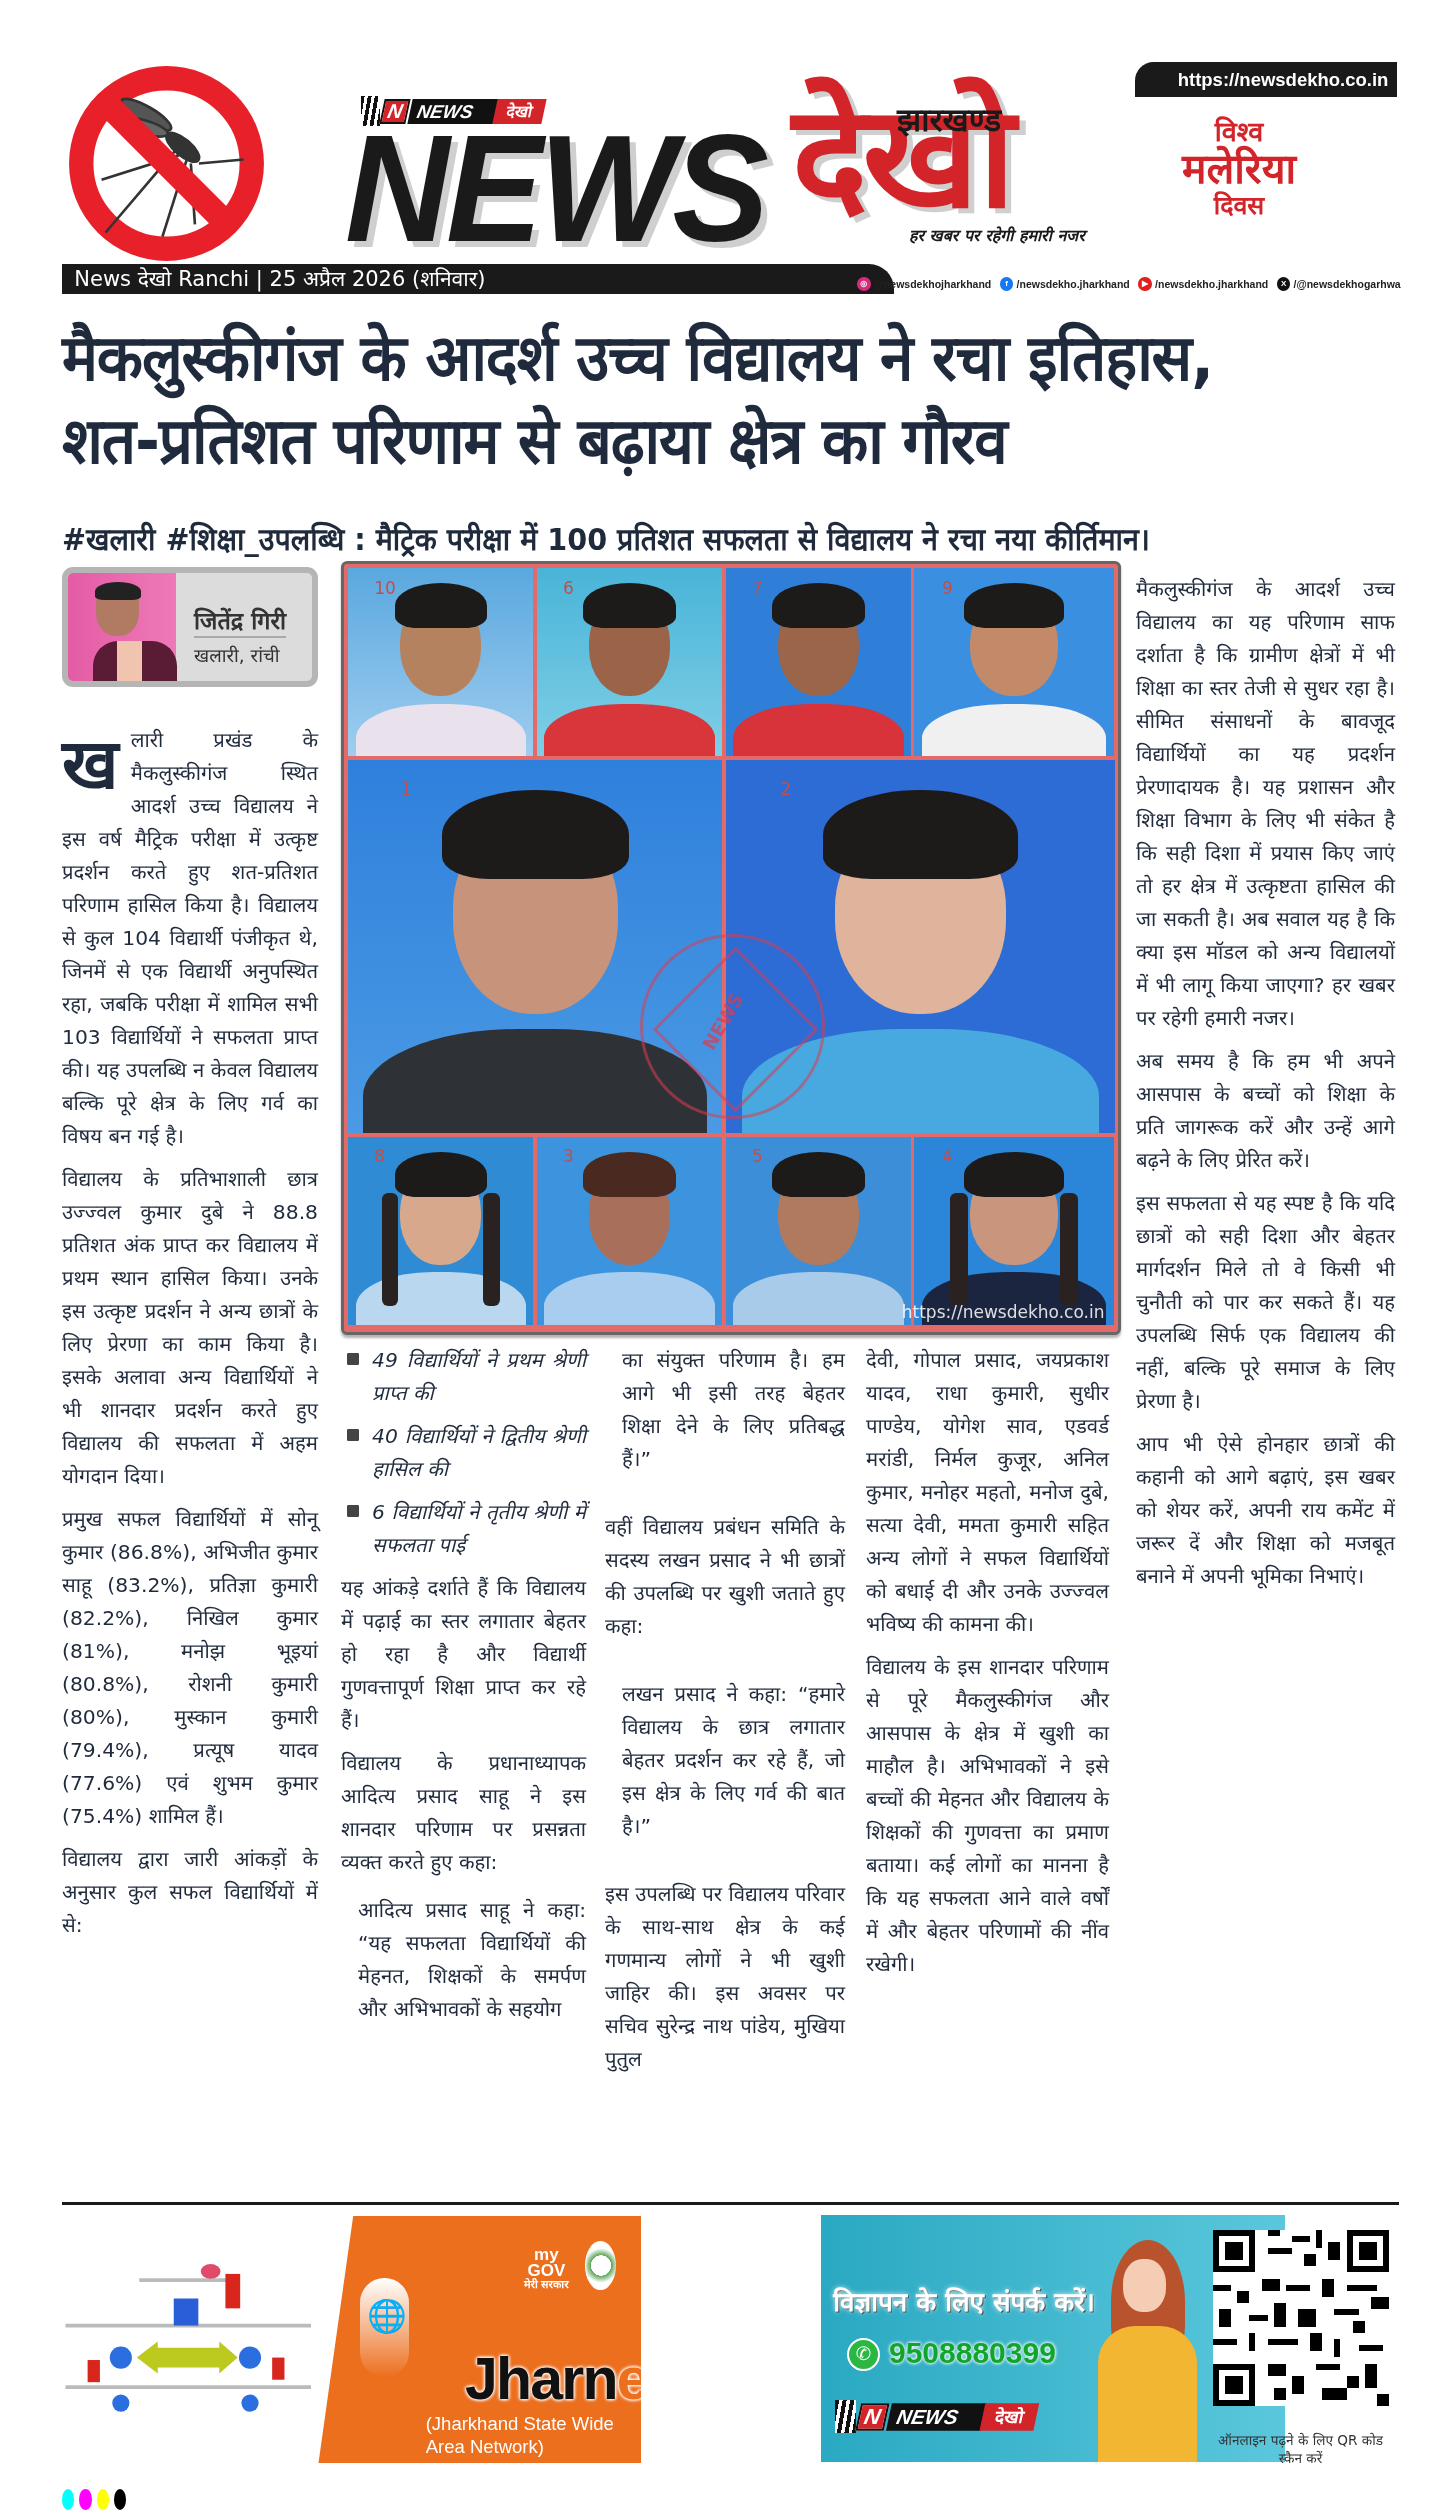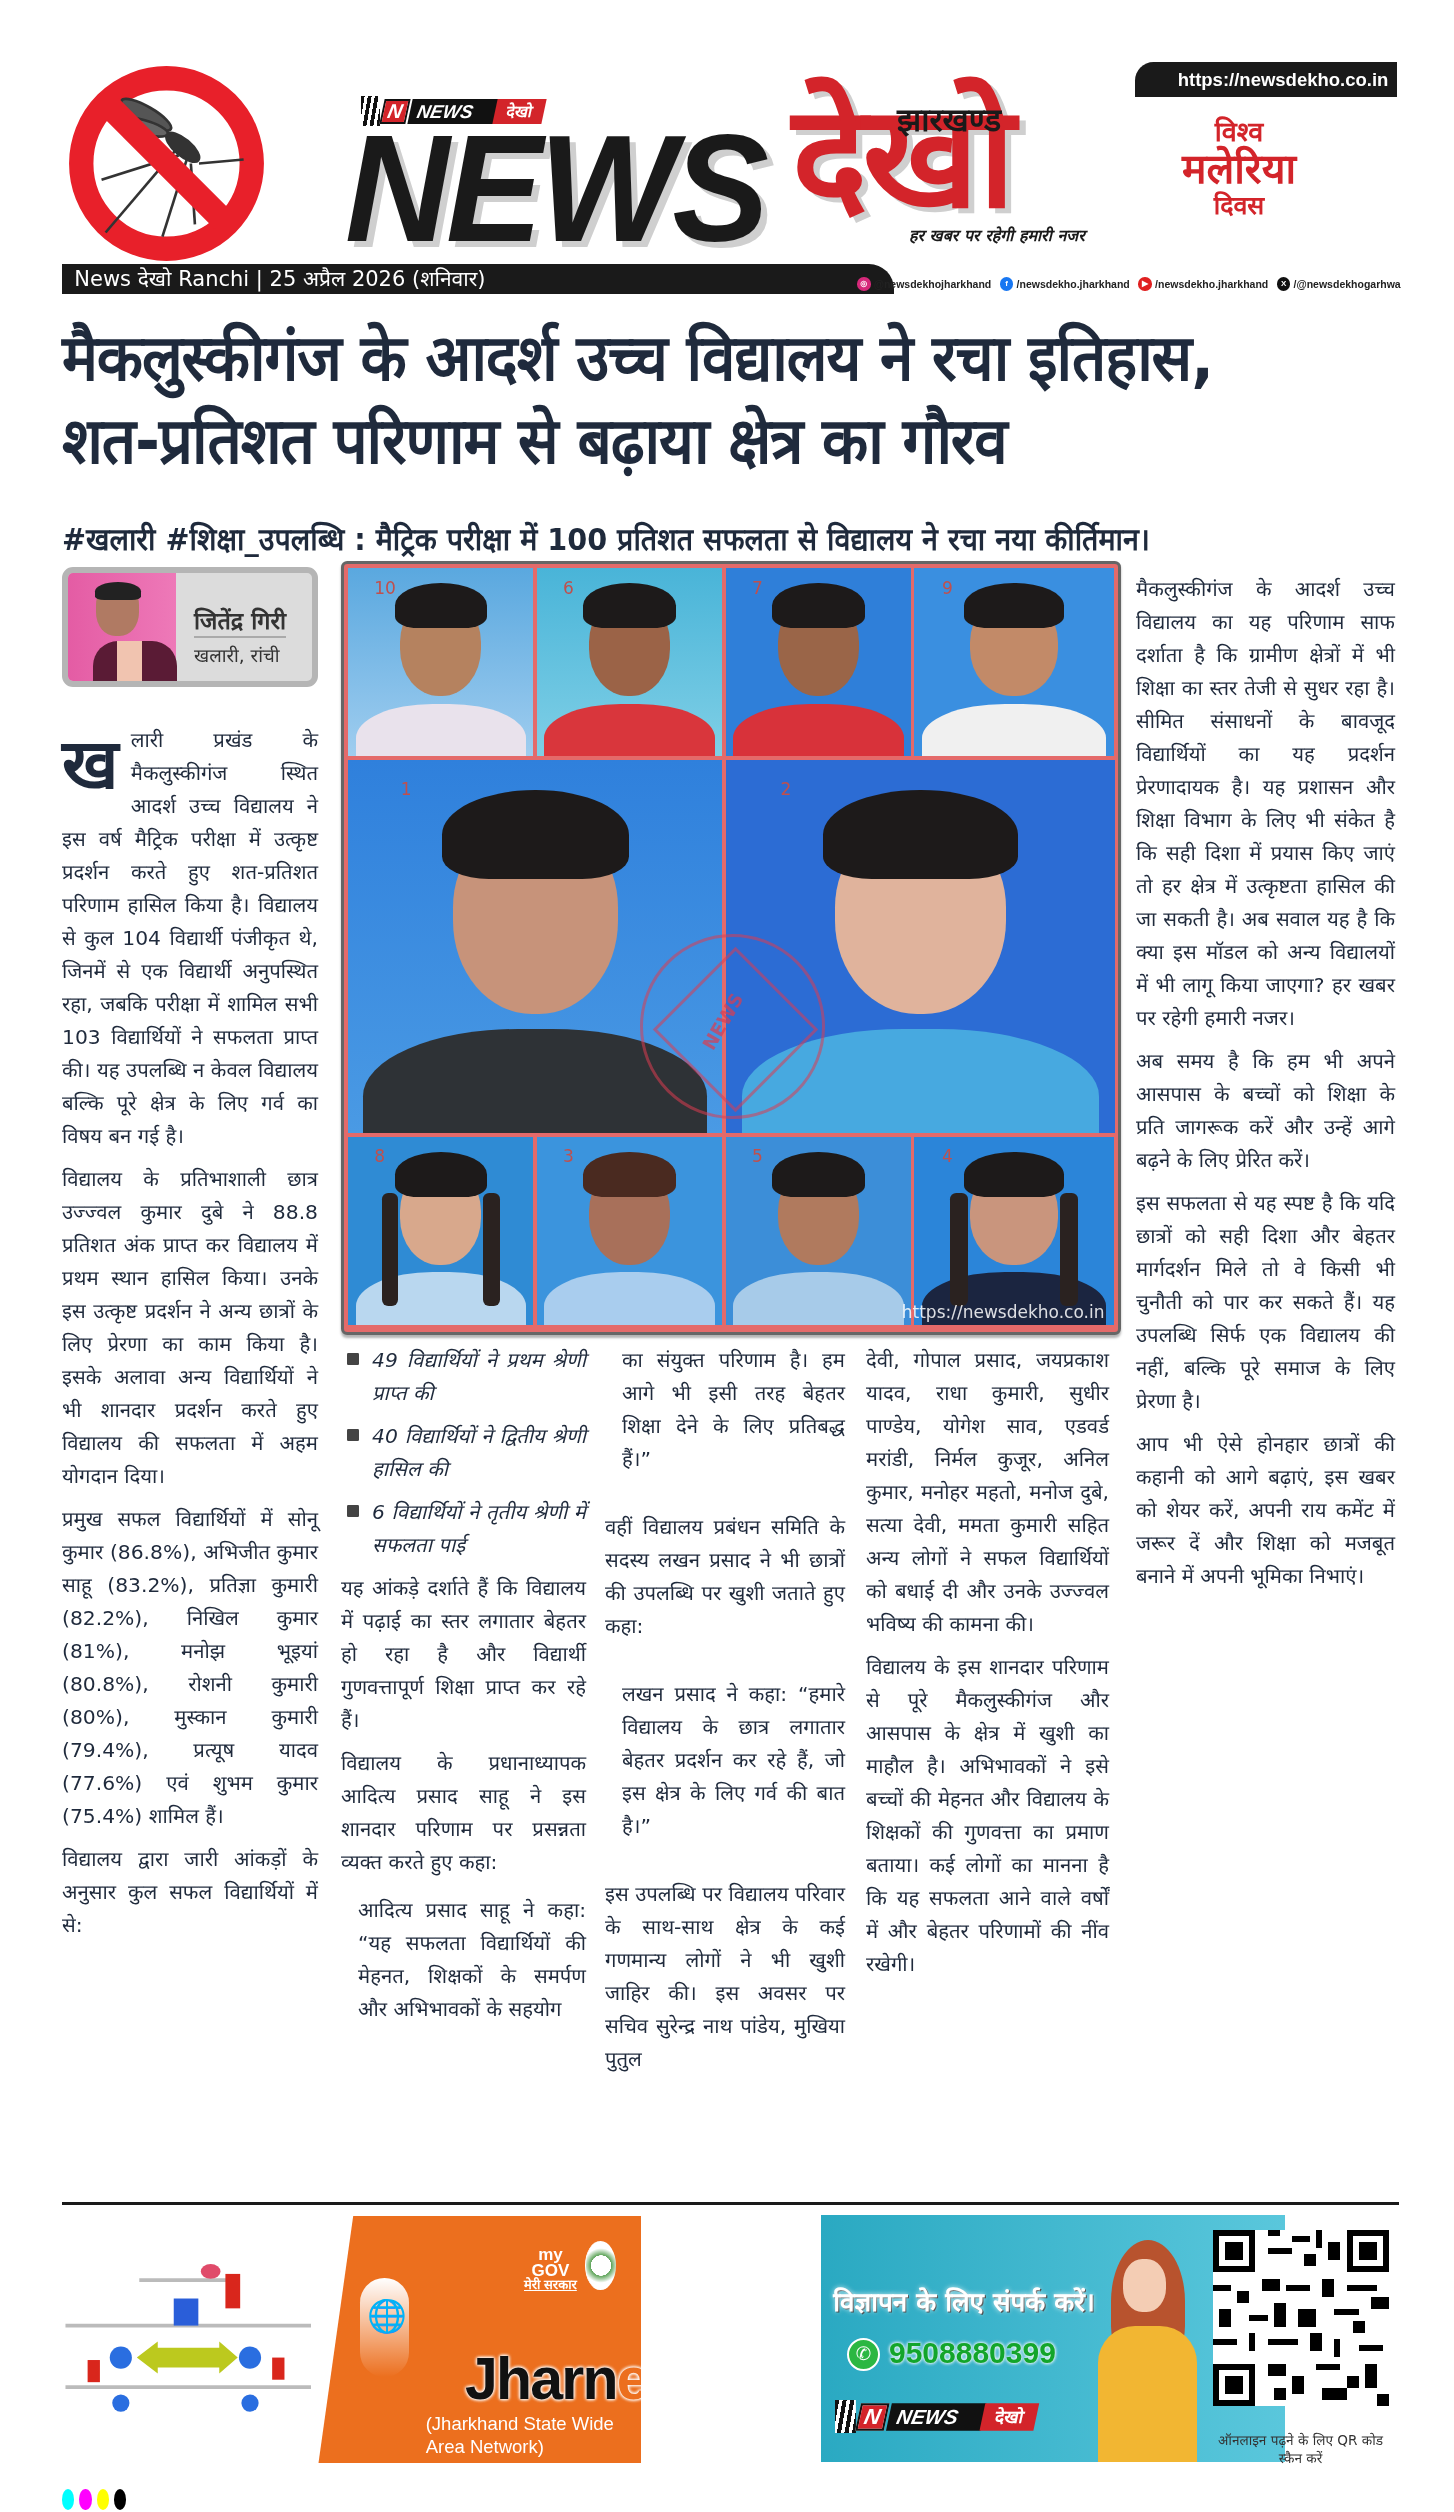--- a/index.html
+++ b/index.html
@@ -74,21 +74,21 @@
   ul.grade-list li::before { content:""; position:absolute; left:6.2px; top:8.6px; width:12.3px; height:12.3px; background:#444; border-radius:1.2px; }
 
   
   .rule { position:absolute; left:62px; top:2202px; width:1337px; height:3.1px; background:#1a1a1a; }
   .jharnet-diagram { position:absolute; left:65px; top:2237px; width:247px; height:203px; }
   .jharnet { position:absolute; left:311px; top:2216px; width:330px; height:247px; background:#ec6f1e; overflow:hidden; }
   .jharnet::before { content:""; position:absolute; left:-25px; top:0; width:49px; height:259px; background:#fff; transform: skewX(-8deg); }
   .jharnet .globe { position:absolute; left:49px; top:62px; width:49px; height:99px; border-radius:25px; background: linear-gradient(#fff, rgba(255,255,255,0)); }
   .jharnet .globe::after { content:"\1F310"; position:absolute; left:7.4px; top:18.5px; font-size:32px; color:#ec6f1e; }
   .jharnet .mygov { position:absolute; left:213px; top:31px; color:#fff; font: bold 17px/0.95 "Liberation Sans", sans-serif; text-align:center; }
-  .jharnet .mygov small { display:block; font-size:13px;text-decoration:underline; }
+  .jharnet .mygov small { display:block; font-size:11px; }
   .jharnet .emblem { position:absolute; left:274px; top:25px; width:31px; height:49px; border-radius:50%; background: radial-gradient(circle,#fff 35%, #5fa55a 36%, #fff 60%); border-left:1.2px solid #fff; }
   .jharnet .word { position:absolute; left:154px; top:129px; font: bold 59px "Liberation Sans", sans-serif; color:#111; letter-spacing:-1.8px; text-shadow: 0 0 3.7px #fff, 0 0 3.7px #fff, 0 0 3.7px #fff; }
   .jharnet .word .e { color:#ec6f1e; }
   .jharnet .sub { position:absolute; right:12.3px; top:196px; text-align:left; color:#fff; font: 18.5px/1.25 "Liberation Sans", sans-serif; }
 
   .ad-box { position:absolute; left:821px; top:2215px; width:464px; height:247px; background: linear-gradient(90deg,#2aa9c2,#5ac7dc); overflow:hidden; }
   .ad-box .ad-title { position:absolute; left:12.3px; top:68px; color:#fff; font: bold 26px "DejaVu Sans", sans-serif; text-shadow: 0 0 5px rgba(255,255,255,0.8), 1.2px 1.2px 0 #333; white-space:nowrap; }
   .ad-box .wa { position:absolute; left:26px; top:123px; width:33px; height:33px; border-radius:50%; background:#2cb742; border:2.5px solid #fff; color:#fff; font: bold 18.5px/28px "DejaVu Sans", sans-serif; text-align:center; }
   .ad-box .phone { position:absolute; left:68px; top:121px; color:#13a52b; font: bold 30px "Liberation Sans", sans-serif; text-shadow: 0 0 3.7px #fff, 0 0 3.7px #fff; }
   .ad-box .brand-strip { left:13.6px; top:185px; transform: scale(1.1); transform-origin:left top; }

